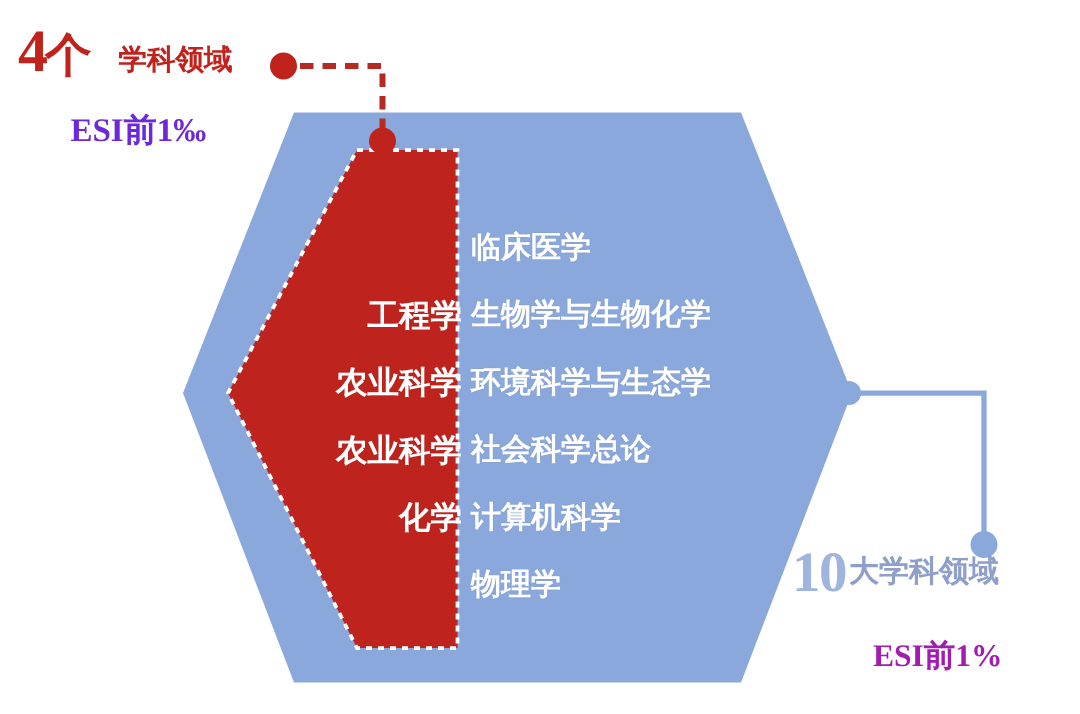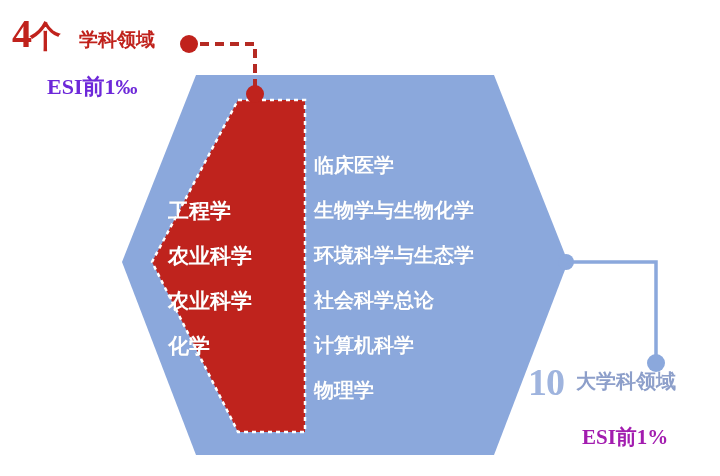--- a/index.html
+++ b/index.html
@@ -94,41 +94,42 @@
     line-height: 38px;
     color: #9fb4de;
     letter-spacing: -1px;
   }
   .label-blue {
     font-family: Liberation Serif, serif;
     font-weight: bold;
     font-size: 20px;
     line-height: 24px;
     color: #8d9fca;
-    margin-left: 12px;
+    margin-left: 2px;
     position: relative;
     top: -1px;
   }
   .sub-blue {
     position: absolute;
     left: 582px;
     top: 425px;
     font-family: "Liberation Serif", "DejaVu Serif", serif;
     font-weight: bold;
     font-size: 21px;
     line-height: 25px;
     color: #a21caf;
     white-space: nowrap;
   }
   
   .list-red {
     position: absolute;
-    left: 168px;
+    left: 180px;
     top: 188px;
     width: 128px;
+    text-align: right;
   }
   .list-blue {
     position: absolute;
     left: 314px;
     top: 143px;
     width: 250px;
     text-align: left;
   }
   .item {
     font-family: "Liberation Sans", "DejaVu Sans", sans-serif;

